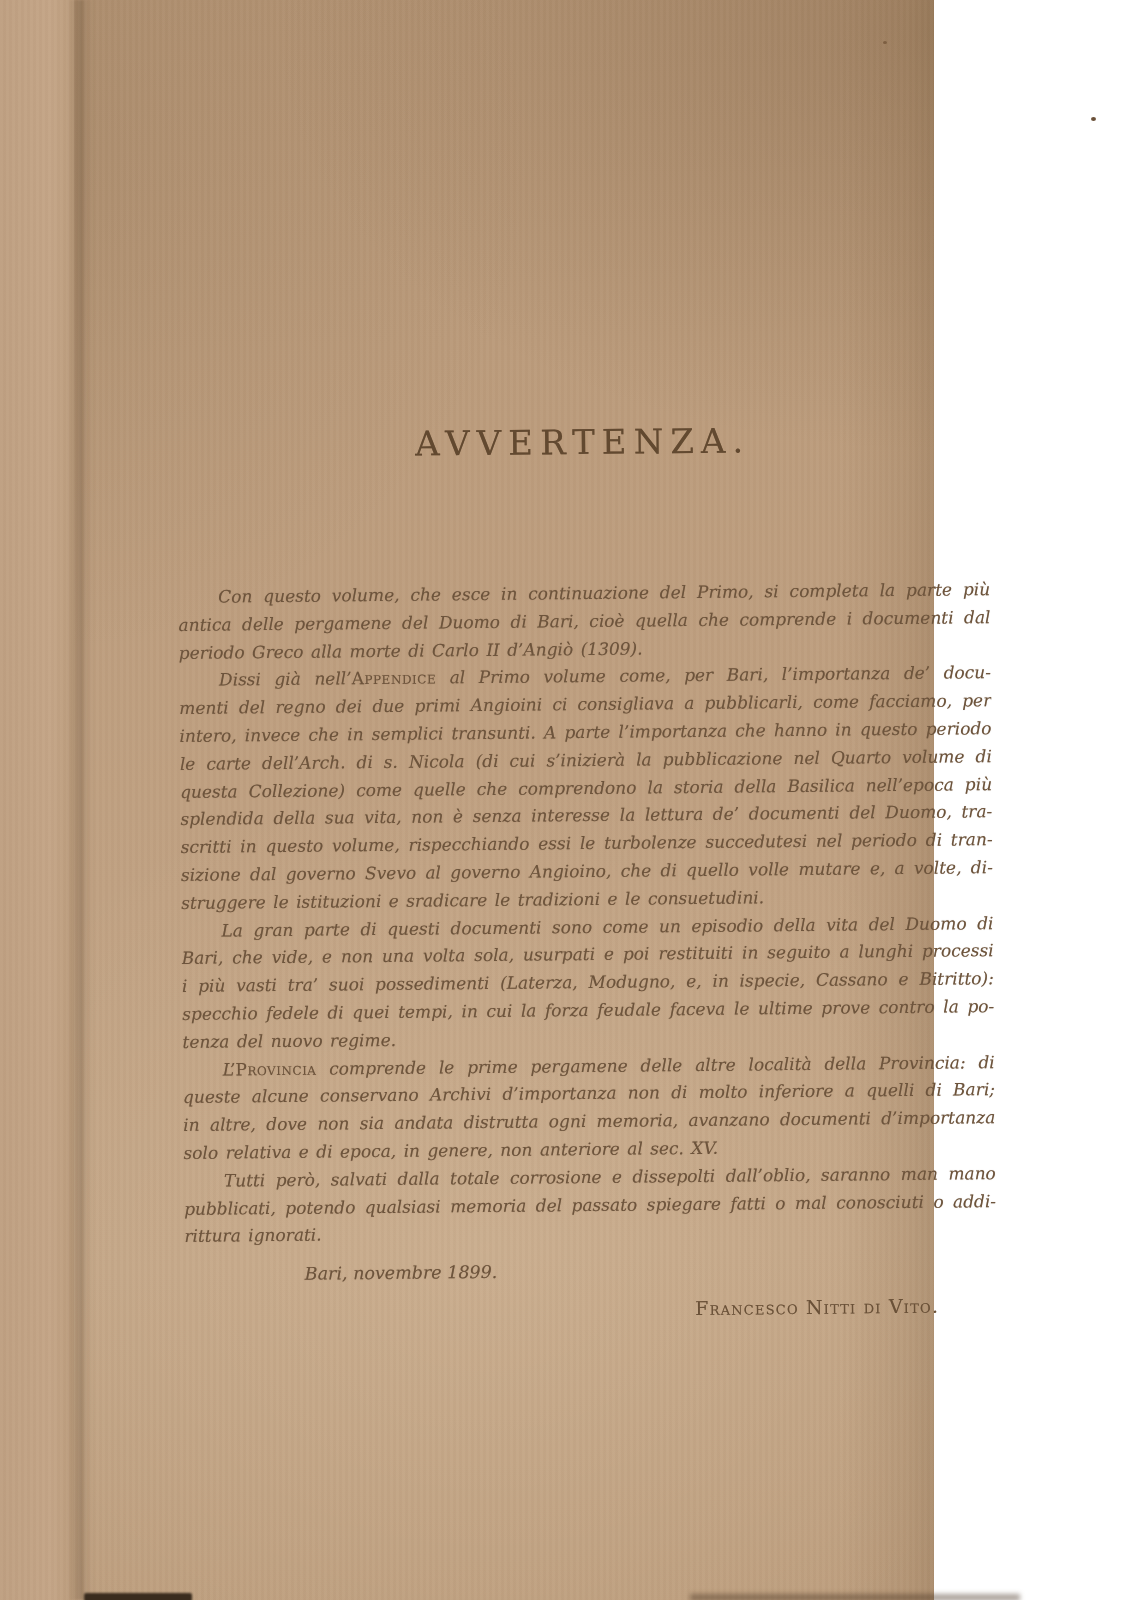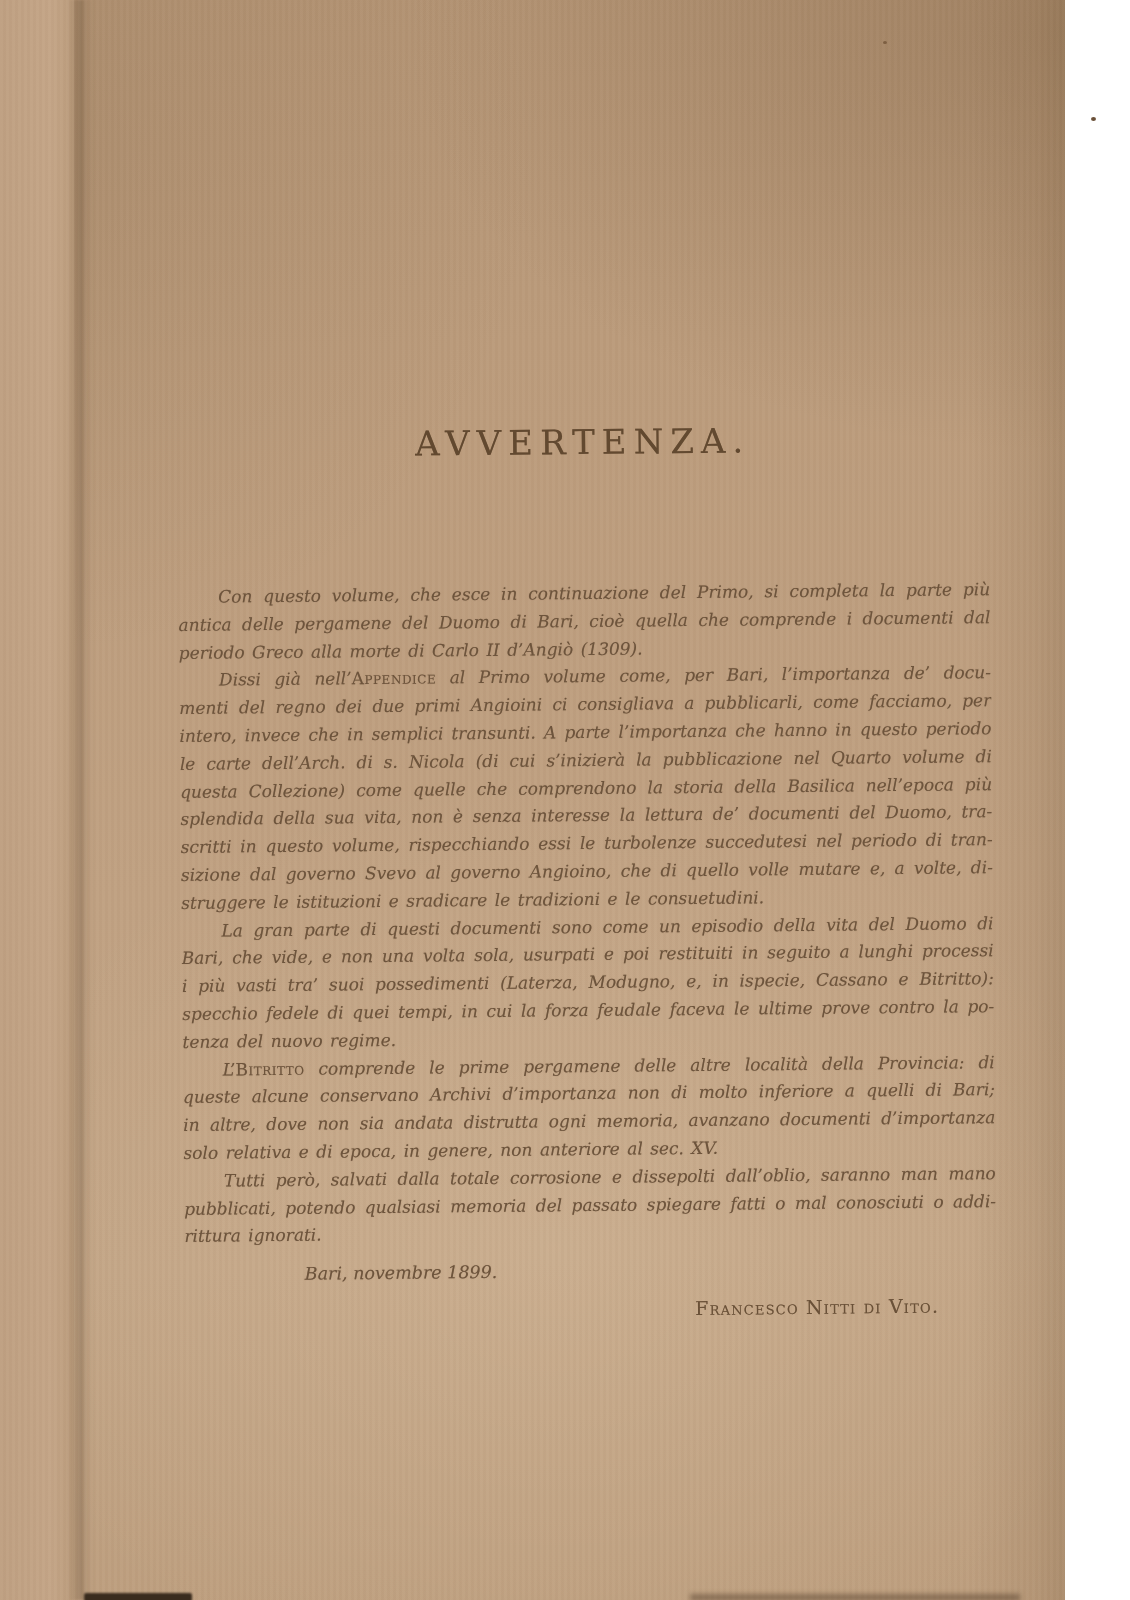--- a/index.html
+++ b/index.html
@@ -7,21 +7,21 @@
     padding: 0;
     width: 1130px;
     height: 1600px;
     overflow: hidden;
     font-family: "DejaVu Serif", serif;
   }
 
   
   .photo {
     position: relative;
-    width: 1065px;
+    width: 934px;
     height: 1600px;
     background:
       radial-gradient(1100px 700px at 100% 2%, rgba(120,92,62,0.34), rgba(120,92,62,0) 60%),
       radial-gradient(900px 900px at 4% 10%, rgba(125,98,68,0.18), rgba(125,98,68,0) 55%),
       radial-gradient(1000px 800px at 52% 78%, rgba(255,236,205,0.14), rgba(255,236,205,0) 60%),
       linear-gradient(178deg, #b49474 0%, #bb9b7b 22%, #c0a182 55%, #c2a485 78%, #bd9e7e 100%);
   }
   
   .grain {
     position: absolute; inset: 0;
@@ -138,21 +138,21 @@
           <div class="line last">struggere le istituzioni e sradicare le tradizioni e le consuetudini.</div>
         </div>
       <div>
           <div class="line first">La gran parte di questi documenti sono come un episodio della vita del Duomo di</div>
           <div class="line">Bari, che vide, e non una volta sola, usurpati e poi restituiti in seguito a lunghi processi</div>
           <div class="line">i più vasti tra’ suoi possedimenti (Laterza, Modugno, e, in ispecie, Cassano e Bitritto):</div>
           <div class="line">specchio fedele di quei tempi, in cui la forza feudale faceva le ultime prove contro la po-</div>
           <div class="line last">tenza del nuovo regime.</div>
         </div>
       <div>
-          <div class="line first">L’<span class="sc">Bitritto</span> comprende le prime pergamene delle altre località della Provincia: di</div>
+          <div class="line first">L’<span class="sc">Provincia</span> comprende le prime pergamene delle altre località della Provincia: di</div>
           <div class="line">queste alcune conservano Archivi d’importanza non di molto inferiore a quelli di Bari;</div>
           <div class="line">in altre, dove non sia andata distrutta ogni memoria, avanzano documenti d’importanza</div>
           <div class="line last">solo relativa e di epoca, in genere, non anteriore al sec. XV.</div>
         </div>
       <div>
           <div class="line first">Tutti però, salvati dalla totale corrosione e dissepolti dall’oblio, saranno man mano</div>
           <div class="line">pubblicati, potendo qualsiasi memoria del passato spiegare fatti o mal conosciuti o addi-</div>
           <div class="line last">rittura ignorati.</div>
         </div>
     </div>

